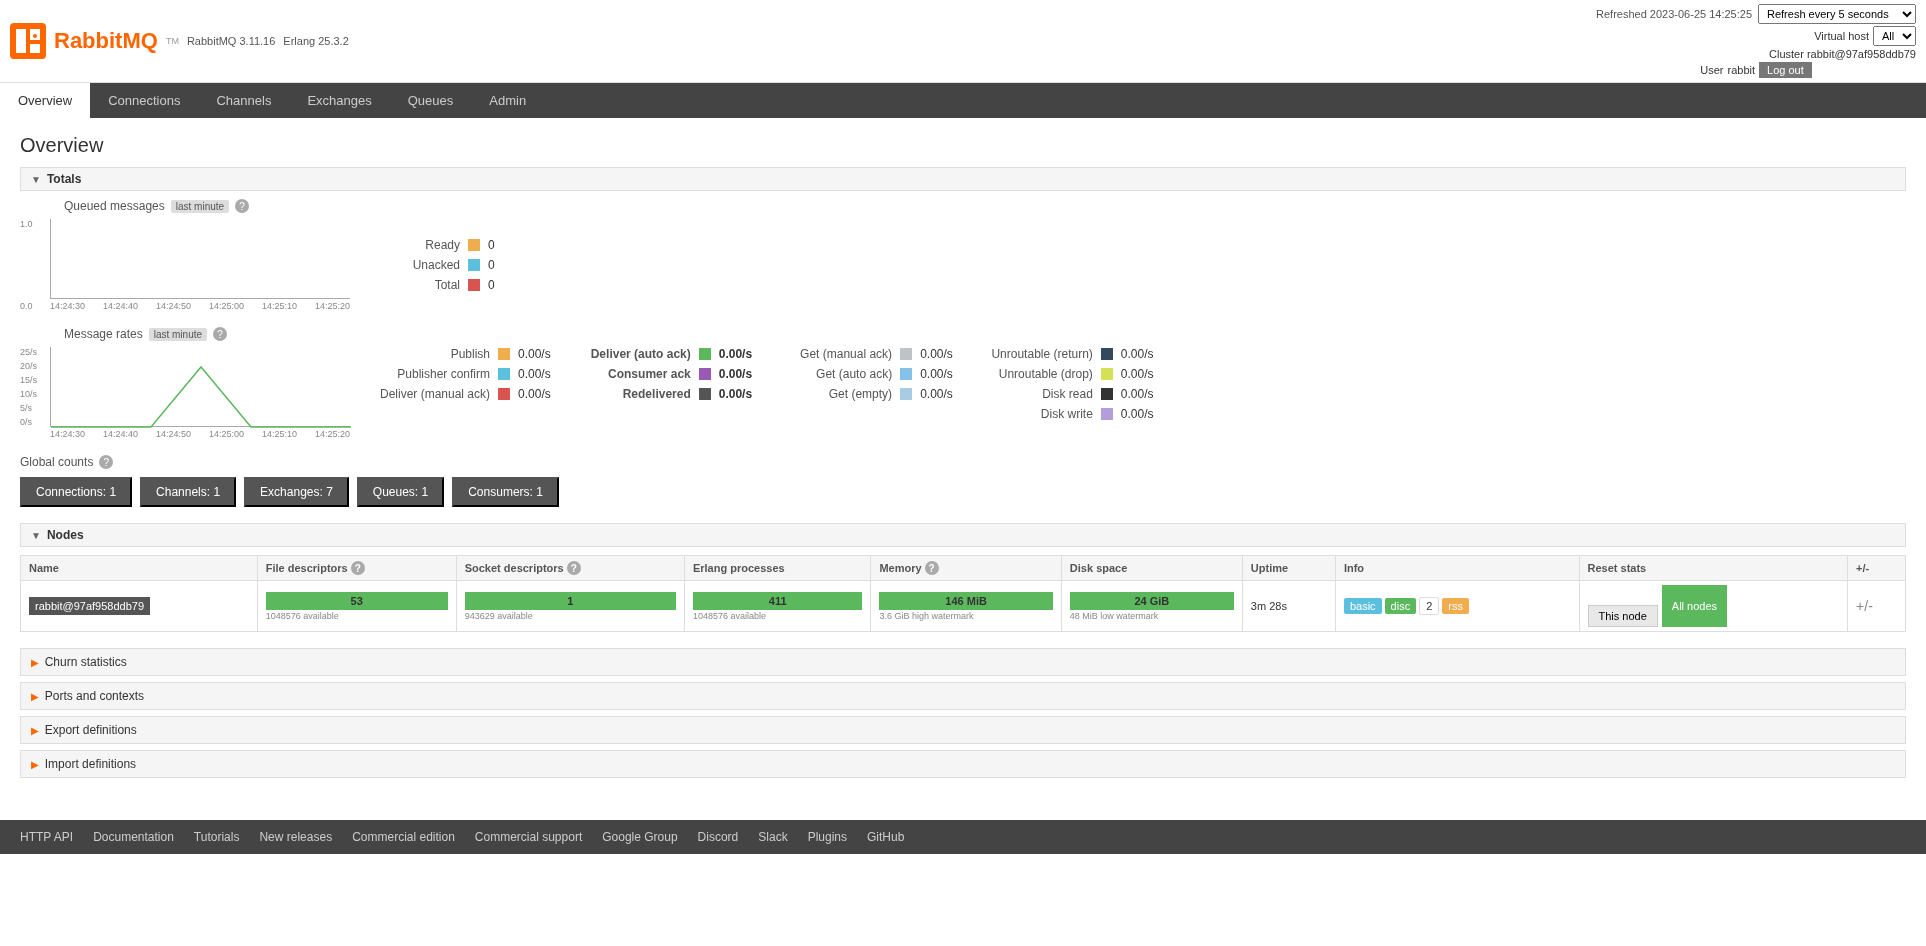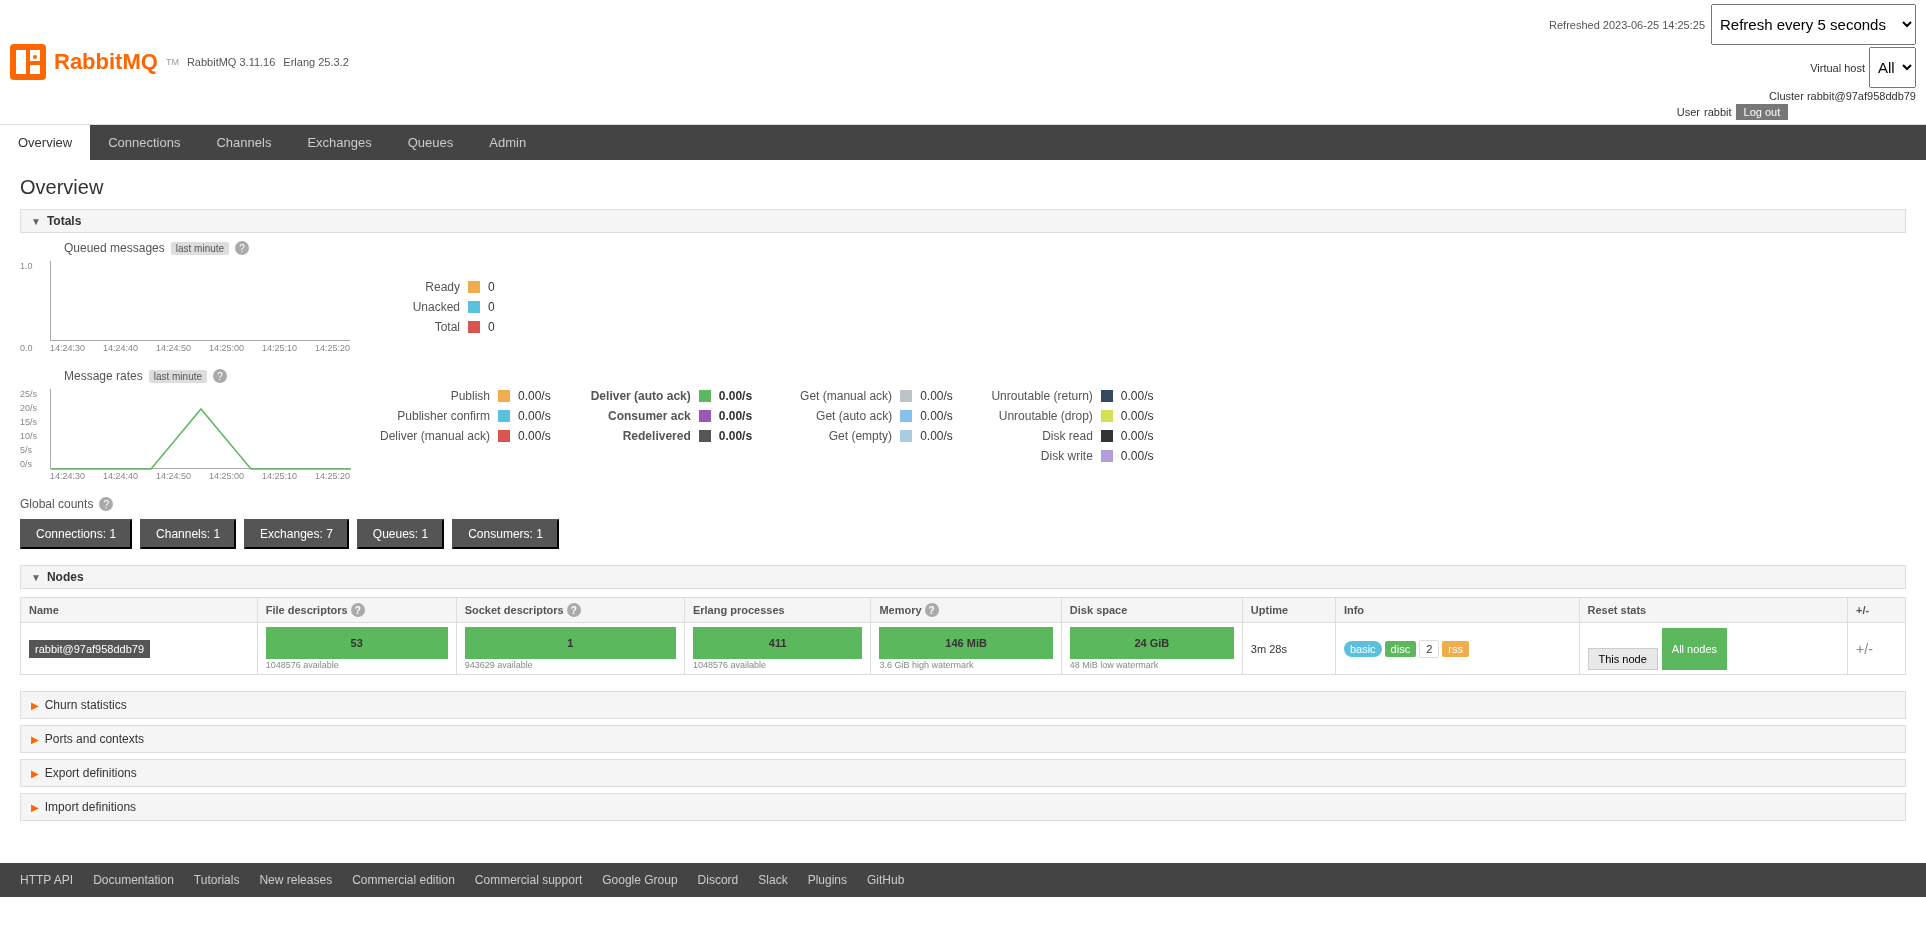--- a/index.html
+++ b/index.html
@@ -14,21 +14,21 @@
       align-items: center;
       justify-content: space-between;
     }
     .logo-area { display: flex; align-items: center; gap: 8px; }
     .logo-icon { width: 36px; height: 36px; }
     .logo-text { font-size: 22px; font-weight: bold; color: #f60; }
     .logo-tm { font-size: 9px; color: #999; vertical-align: super; }
     .version-info { font-size: 11px; color: #555; }
     .top-right { text-align: right; }
     .top-right .refresh-row { display: flex; align-items: center; justify-content: flex-end; gap: 6px; font-size: 11px; color: #555; }
-    .top-right select { font-size: 15px; padding: 10px 4px; }
+    .top-right select { font-size: 11px; padding: 2px 4px; }
     .top-right .vhost-row { display: flex; align-items: center; justify-content: flex-end; gap: 4px; font-size: 11px; margin-top: 2px; }
     .top-right .cluster-row { font-size: 11px; text-align: right; margin-top: 2px; }
     .top-right .user-row { display: flex; align-items: center; justify-content: center; gap: 4px; font-size: 11px; margin-top: 2px; }
     .logout-btn {
       background: #777;
       color: #fff;
       border: none;
       padding: 2px 8px;
       cursor: pointer;
       font-size: 11px;
@@ -137,39 +137,39 @@
       font-size: 11px;
       vertical-align: middle;
     }
     .node-name {
       background: #555;
       color: #fff;
       padding: 3px 6px;
       font-size: 11px;
     }
     .progress-bar {
-      height: 32px;
+      height: 18px;
       display: flex;
       align-items: center;
       justify-content: center;
       font-size: 11px;
       color: #333;
       font-weight: bold;
     }
     .progress-green { background: #5cb85c; }
     .progress-sub { font-size: 9px; color: #888; margin-top: 1px; }
 
     .info-badges { display: flex; gap: 3px; align-items: center; }
     .info-badge {
       padding: 2px 6px;
       font-size: 11px;
       border-radius: 2px;
       cursor: pointer;
     }
-    .badge-blue { background: #5bc0de; color: #fff; border-radius: 8px; }
+    .badge-blue { background: #5bc0de; color: #fff; }
     .badge-teal { background: #5cb85c; color: #fff; }
     .badge-num { background: #fff; border: 1px solid #ddd; color: #333; }
     .badge-orange { background: #f0ad4e; color: #fff; }
 
     .node-btn {
       padding: 4px 10px;
       font-size: 11px;
       cursor: pointer;
       border: 1px solid #ccc;
       background: #fff;

